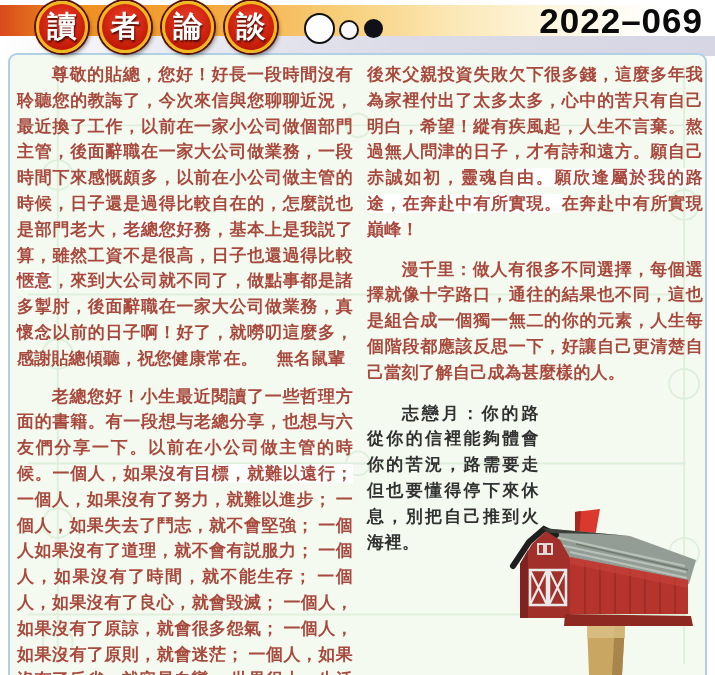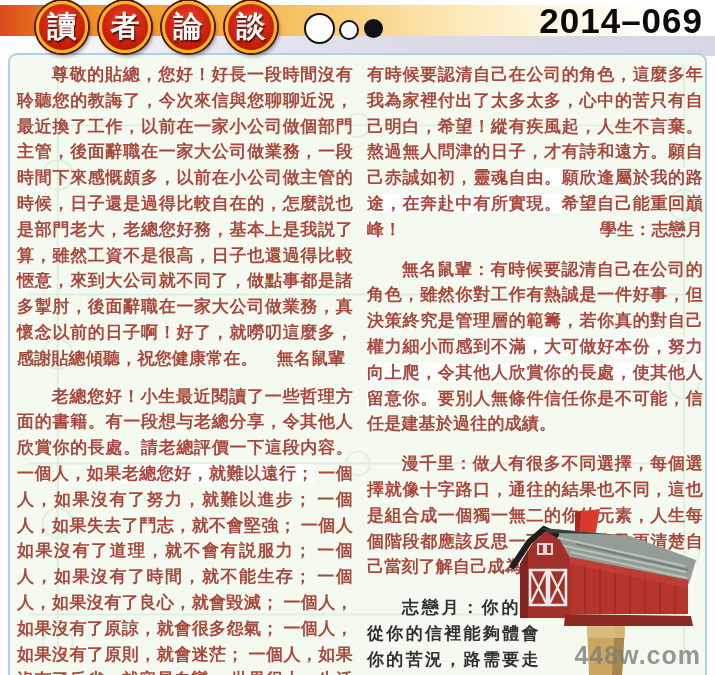--- a/index.html
+++ b/index.html
@@ -93,21 +93,21 @@
     </div>
   <div class="badge">
       <span>談</span>
     </div>
 </div>
 
 <div class="dot dot-large"></div>
 <div class="dot dot-small"></div>
 <div class="dot dot-filled"></div>
 
-<div class="issue">2014–069</div>
+<div class="issue">2022–069</div>
 
 <div class="frame">
 
   <svg class="puzzle" viewBox="0 0 699 622" xmlns="http://www.w3.org/2000/svg">
     <g stroke="#d9eed7" stroke-width="2" fill="none" opacity="0.8">
       <line x1="18" y1="70" x2="680" y2="70"></line>
       <line x1="18" y1="240" x2="680" y2="240"></line>
       <line x1="18" y1="410" x2="680" y2="410"></line>
       <line x1="18" y1="562" x2="680" y2="562"></line>
       <line x1="48" y1="10" x2="48" y2="612"></line>
@@ -122,28 +122,27 @@
       <circle cx="350" cy="70" r="12"></circle>
       <circle cx="350" cy="410" r="12"></circle>
     </g>
   </svg>
 
   <div class="content">
 
     <div class="col">
       <p class="indent"><span>尊敬的貼總，您好！好長一段時間沒有聆聽您的教誨了，今次來信與您聊聊近況，最近換了工作，以前在一家小公司做個部門主管，後面辭職在一家大公司做業務，一段時間下來感慨頗多，以前在小公司做主管的時候，日子還是過得比較自在的，怎麼説也是部門老大，</span><span class="hl">老總您好</span><span>務，基本上是我説了算，雖然工資不是很高，日子也還過得比較</span><span class="hl">愜意</span><span>，來到大公司就不同了，做點事都是諸多掣肘，後面辭職在一家大公司做業務，真懷念以前的日子啊！好了，就嘮叨這麼多，感謝貼總傾聽，祝您健康常在。</span><span class="sig-gap1">無名鼠輩</span></p>
 
-      <p class="indent mt1"><span>老總您好！小生最近閱讀了一些哲理方面的書籍。有一段想与老總分享，令其他人欣賞你的長處。請老總評價一下這段内容。一個人，如果</span><span class="hl">老總您好，就難以遠行；</span><span> 一個人，如果沒有了努力，就難以進步； 一個人，如果失去了鬥志，就不會堅強； 一個人如果沒有了道理，就不會有説服力； 一個人，如果沒有了時間，就不能生存； 一個人，如果沒有了良心，就會毀滅； 一個人，如果沒有了原諒，就會很多怨氣； 一個人，如果沒有了原則，就會迷茫； 一個人，如果沒有了反省，就容易自戀。 世界很大，生活太廣，在有和</span></p>
+      <p class="indent mt1"><span>老總您好！小生最近閱讀了一些哲理方面的書籍。有一段想与老總分享，也想与六友們分享一下。以前在小公司做主管的時候。一個人，如果</span><span class="hl">沒有目標，就難以遠行；</span><span> 一個人，如果沒有了努力，就難以進步； 一個人，如果失去了鬥志，就不會堅強； 一個人如果沒有了道理，就不會有説服力； 一個人，如果沒有了時間，就不能生存； 一個人，如果沒有了良心，就會毀滅； 一個人，如果沒有了原諒，就會很多怨氣； 一個人，如果沒有了原則，就會迷茫； 一個人，如果沒有了反省，就容易自戀。 世界很大，生活太廣，在有和</span></p>
 
     </div>
 
     <div class="col">
-      <p><span>有時候要認清自己在公司的角色，這麼多年我為家裡付出了太多太多，心中的苦只有自己明白，希望！縱有疾風起，人生不言棄。熬過無人問津的日子，才有詩和遠方。願自己赤誠如初，靈魂自</span><span class="hl">由。願欣逢屬於我的路途，在奔赴中有所實現。</span><span>希望自己能重回</span><span class="hl">巔峰</span><span>！</span><span class="sig-right">學生：志戀月</span></p>
+      <p><span>後來父親投資失敗欠下很多錢，這麼多年我為家裡付出了太多太多，心中的苦只有自己明白，希望！縱有疾風起，人生不言棄。熬過無人問津的日子，才有詩和遠方。願自己赤誠如初，靈魂自</span><span class="hl">由。願欣逢屬於我的路途，在奔赴中有所實現。</span><span>在奔赴中有所實現</span><span class="hl">巔峰</span><span>！</span></p>
 
-      <p class="indent mt2"><span>無名鼠輩：有時候要認清自己在公司的角色，雖然你對工作有熱誠是一件好事，但決策終究是管理層的範籌，若你真的對自己權力細小而</span><span class="hl">感到不滿，大可做好本份，努力向上爬，令其他人欣賞你的長處，使其他人留意你。</span><span>要別人無條件信任你是不可能，信任是建基於過往的成績。</span></p>
 
       <p class="indent mt2">漫千里：做人有很多不同選擇，每個選擇就像十字路口，通往的結果也不同，這也是組合成一個獨一無二的你的元素，人生每個階段都應該反思一下，好讓自己更清楚自己當刻了解自己成為甚麼樣的人。</p>
 
       <p class="indent reply-dark">志戀月：你的路從你的信裡能夠體會你的苦況，路需要走但也要懂得停下來休息，別把自己推到火海裡。</p>
     </div>
   </div>
 
   <svg class="mailbox" viewBox="0 0 225 175" xmlns="http://www.w3.org/2000/svg">
 
     <g>
@@ -179,14 +178,13 @@
     </g>
 
     <g>
       <polygon points="90,57 208,80 208,114 90,114" fill="#b5342c"></polygon>
       <path d="M105,62 L105,114 M120,65 L120,114 M135,68 L135,114 M150,70 L150,114 M165,73 L165,114 M180,76 L180,114 M195,79 L195,114" stroke="#992a23" stroke-width="1.5" fill="none"></path>
       <polygon points="90,57 208,80 208,88 90,64" fill="#c6453c" opacity="0.6"></polygon>
       <polygon points="85,114 211,116 213,126 84,126" fill="#8d2921"></polygon>
     </g>
   </svg>
 
-  <div class="watermark">448w.com</div>
 </div>
 
 </body></html>

